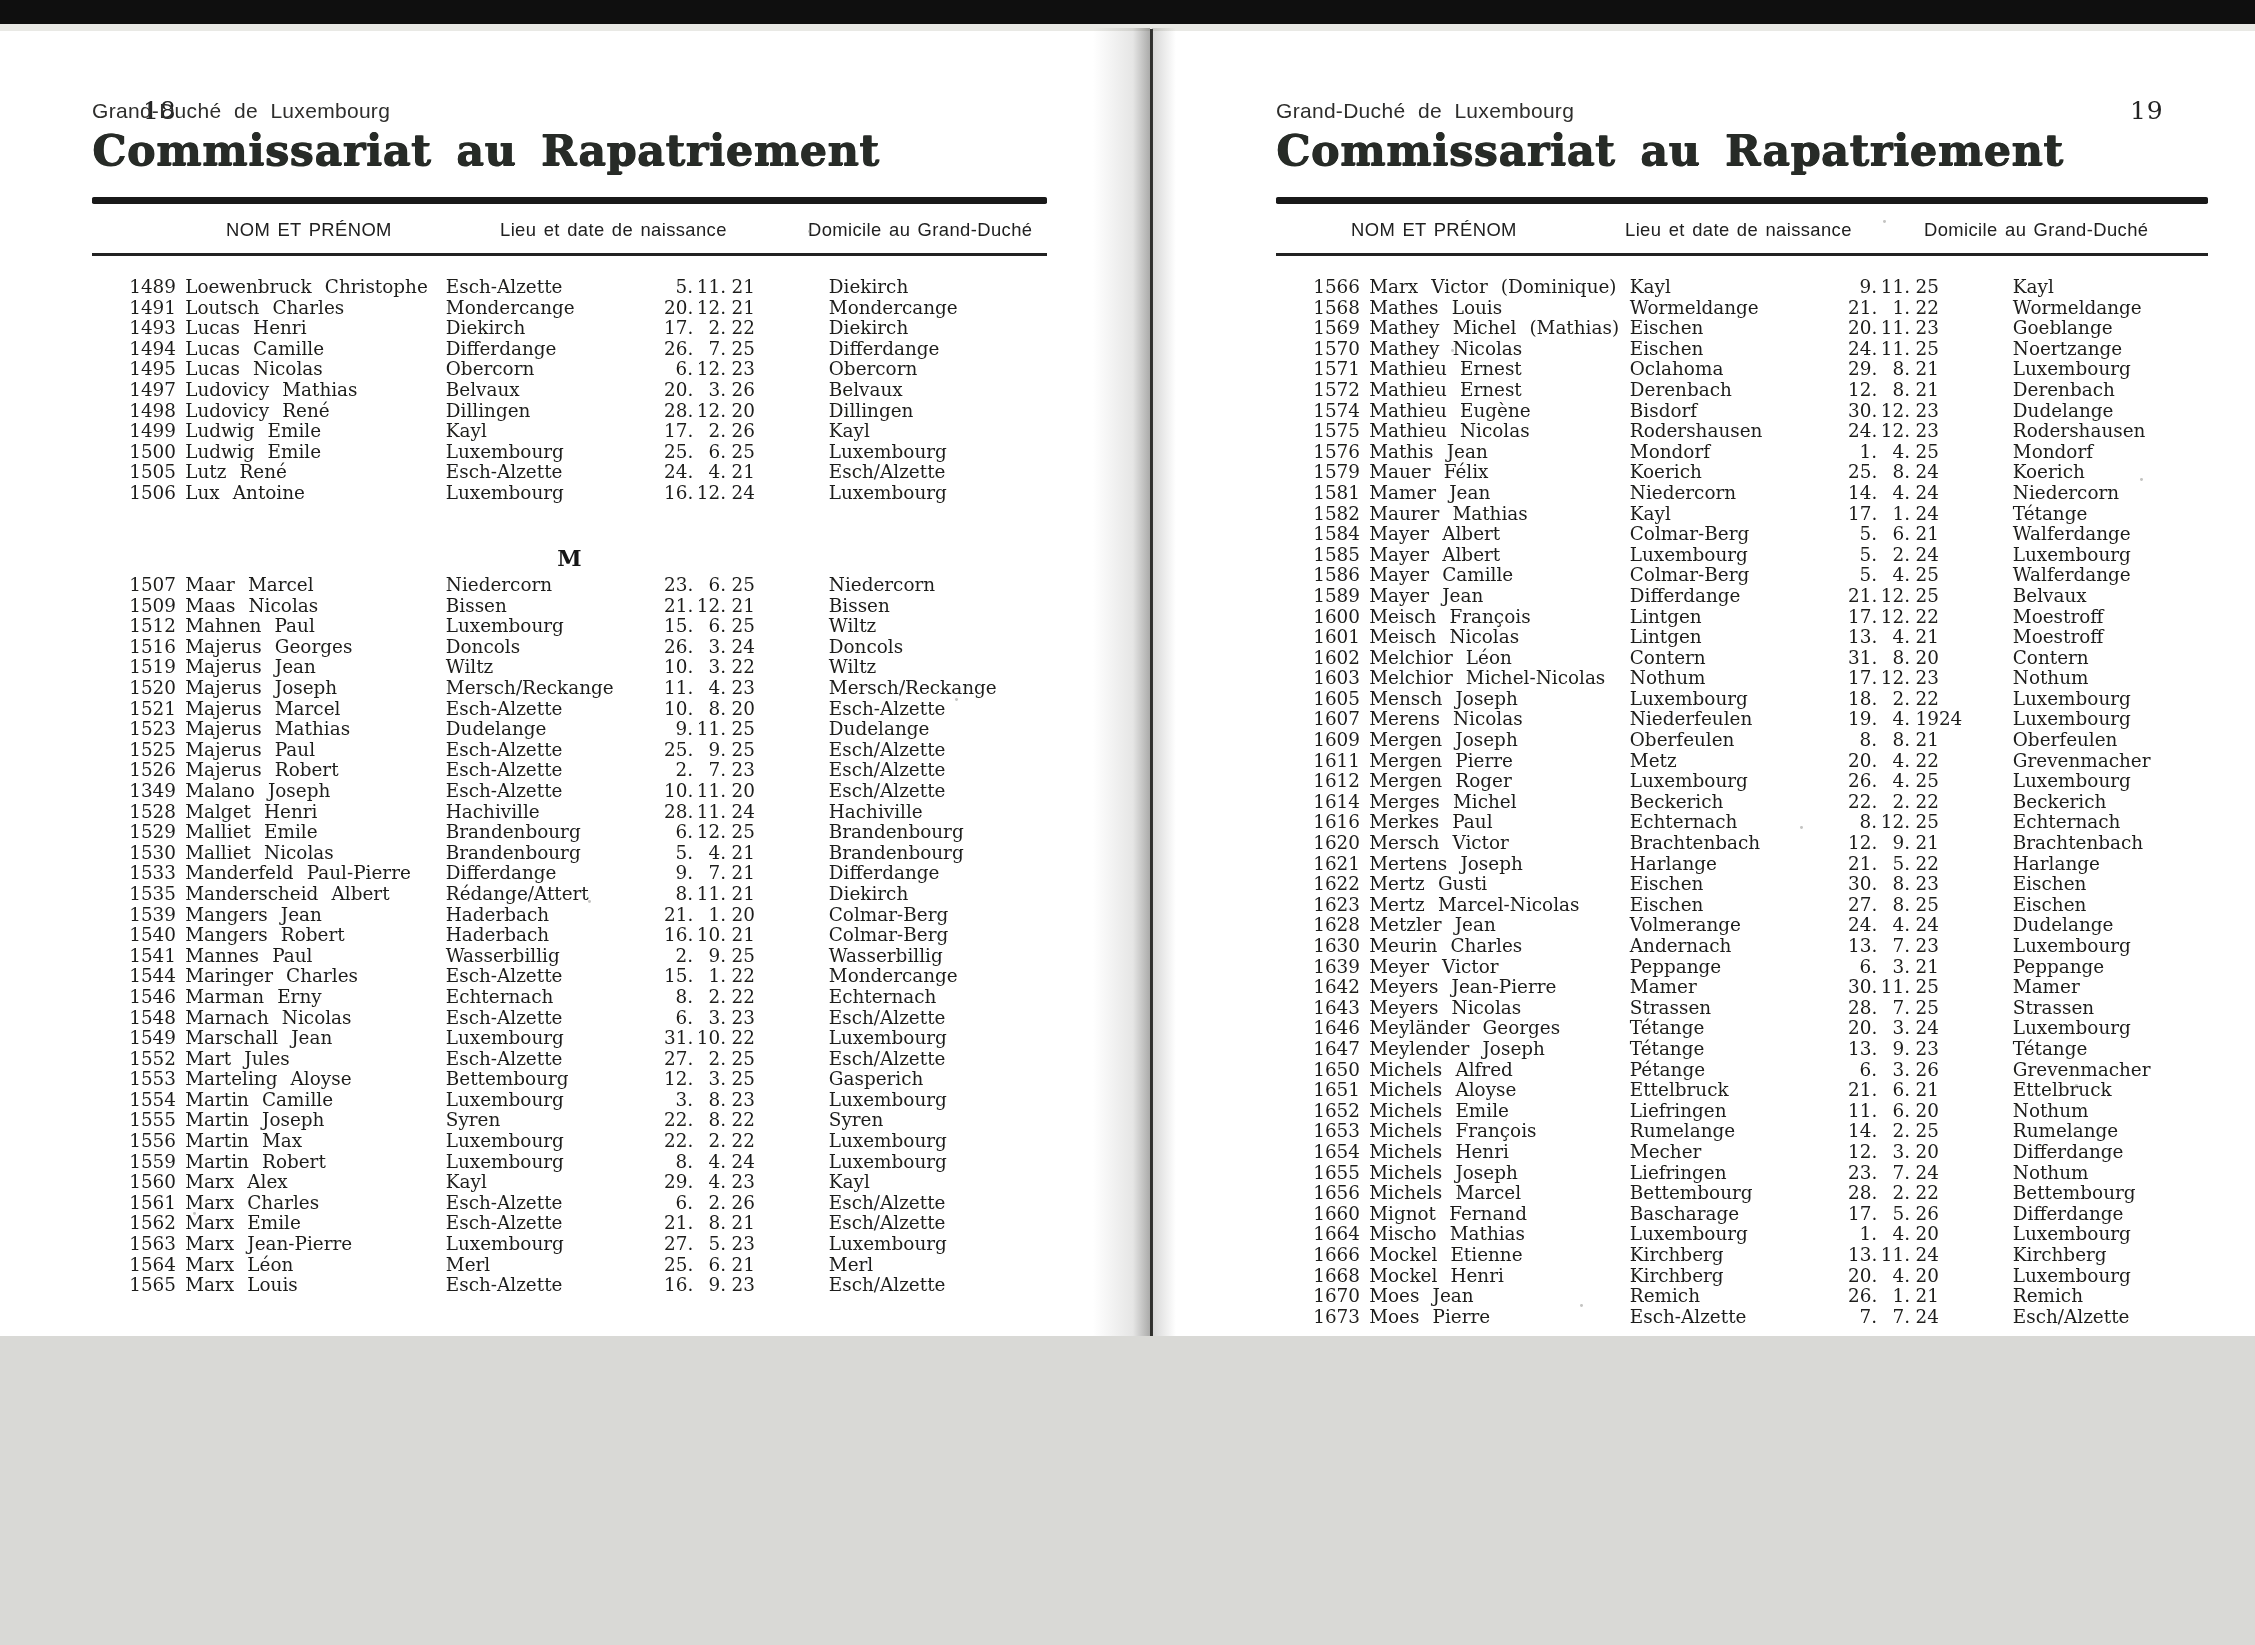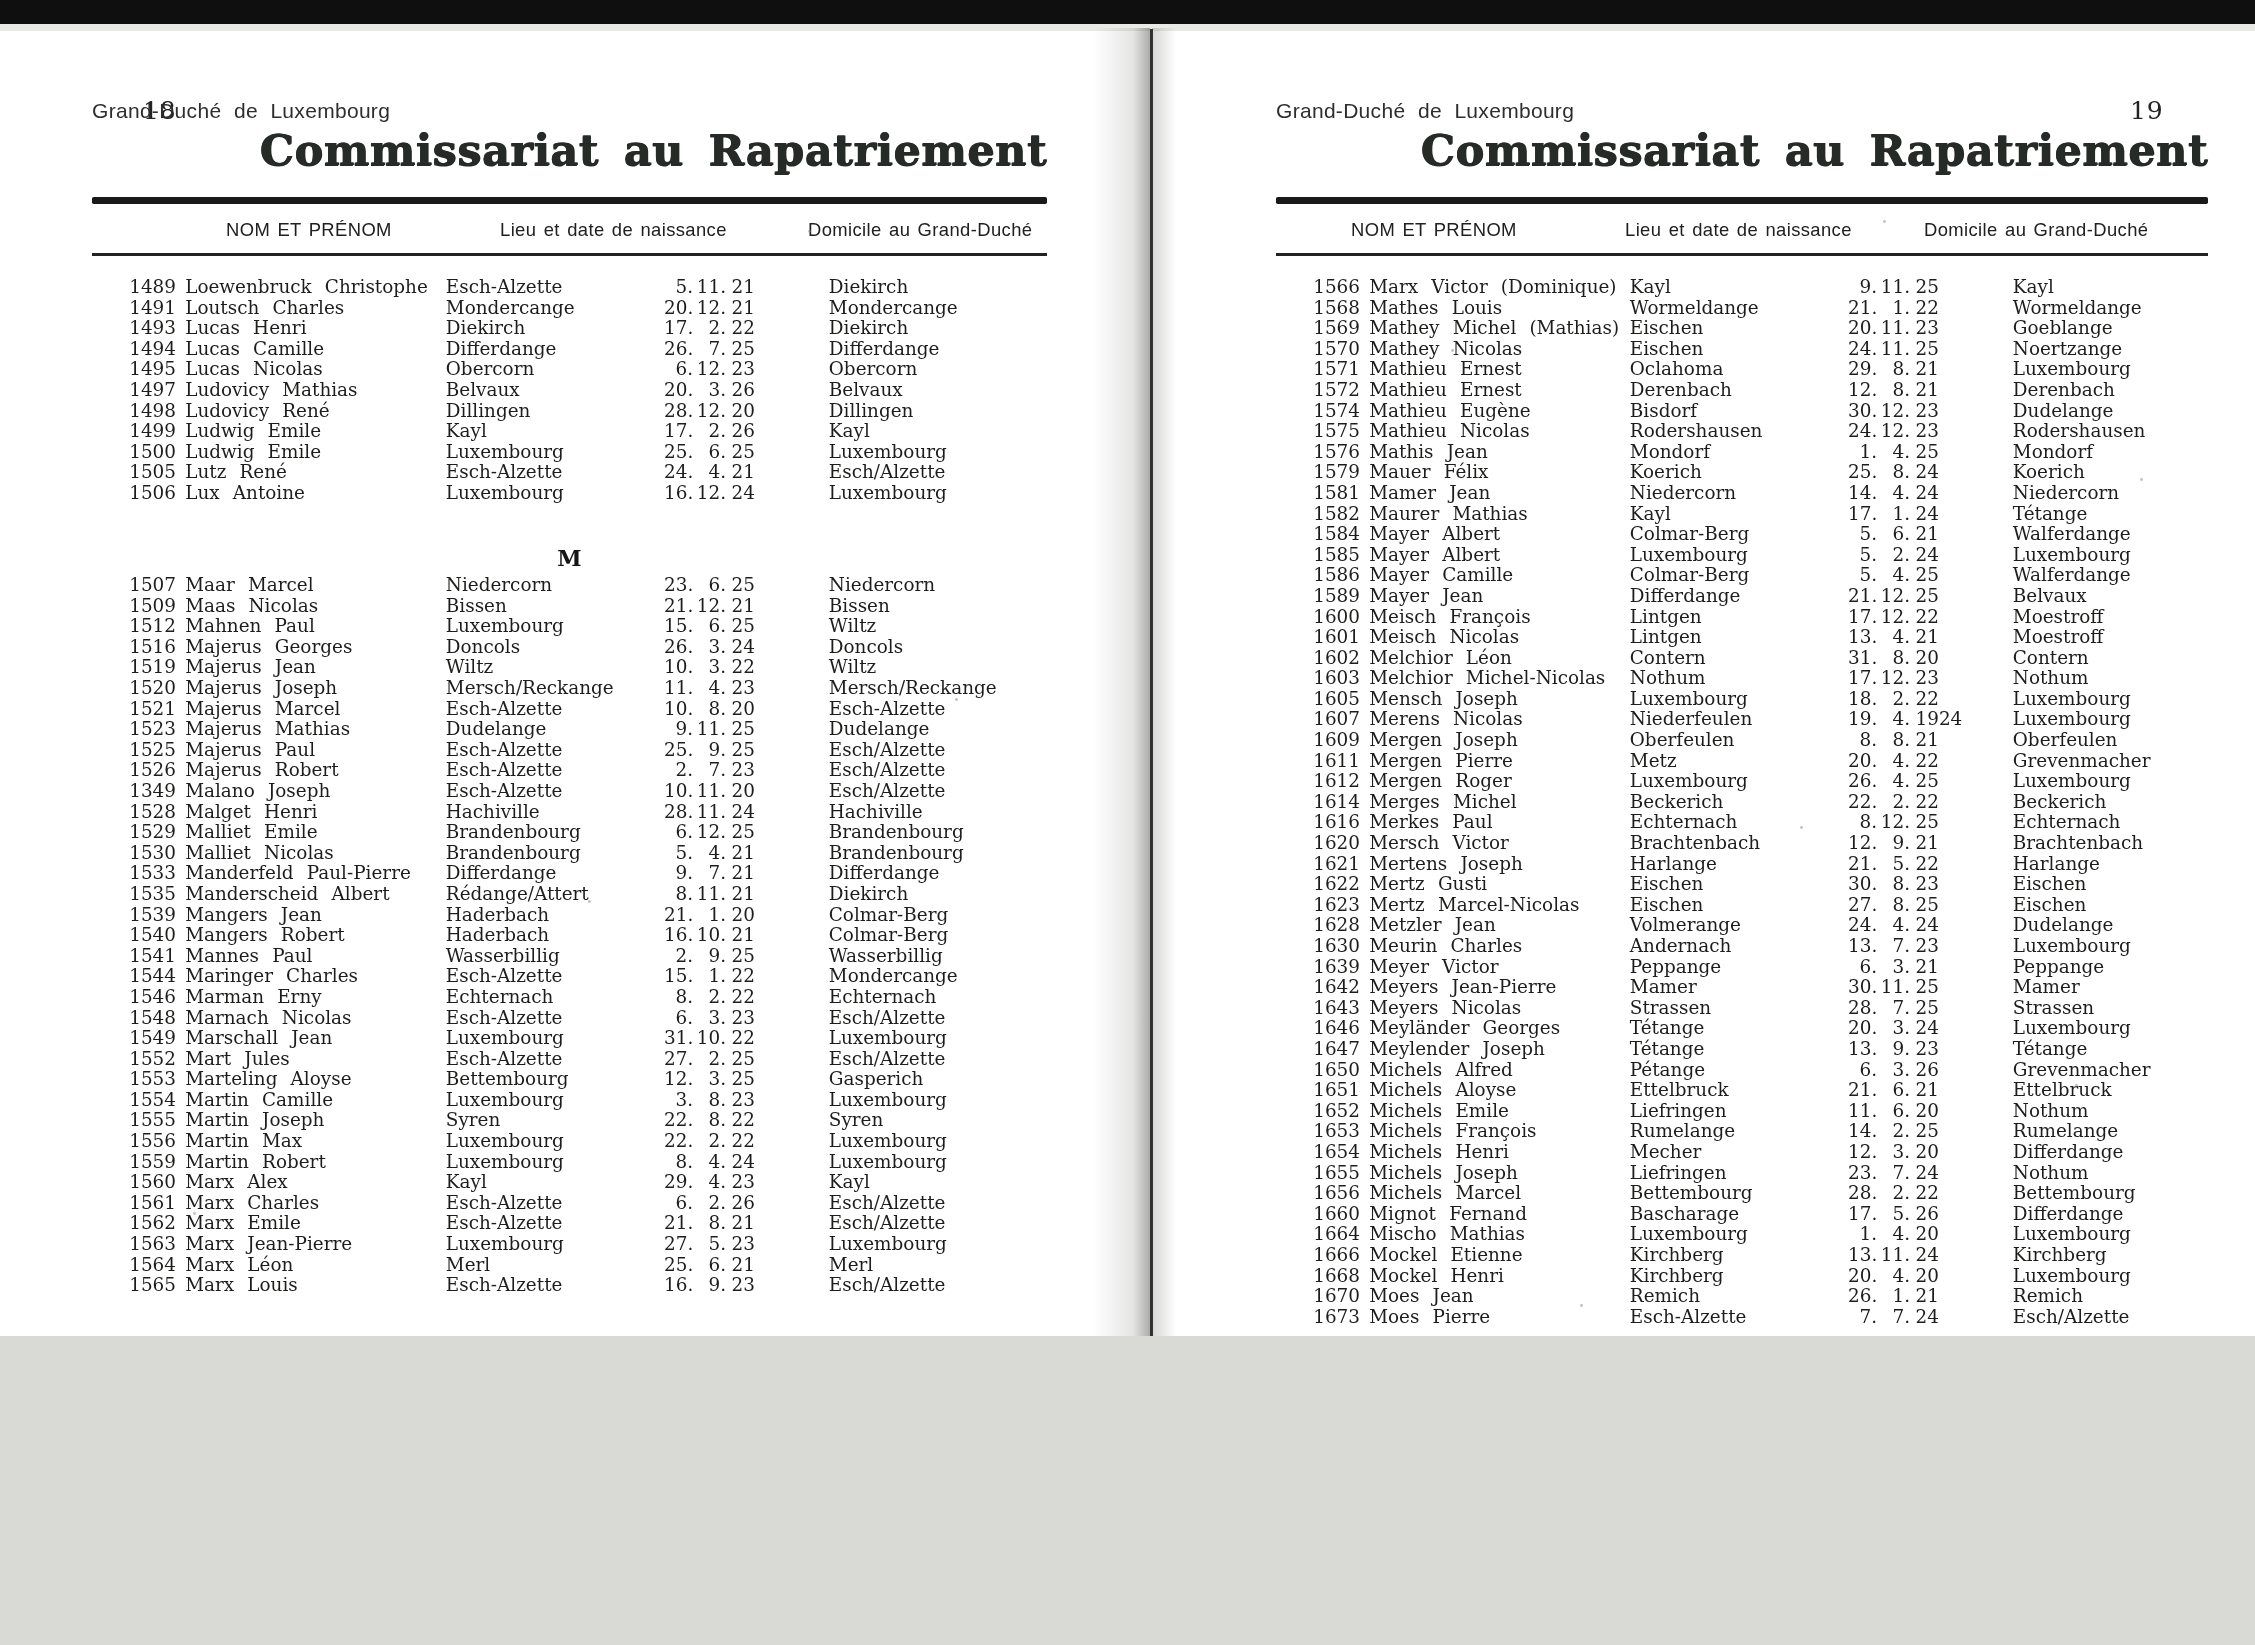--- a/index.html
+++ b/index.html
@@ -30,21 +30,21 @@
   .page{position:absolute;top:0;height:1646px;}
   .page-left{left:92px;width:955px;}
   .page-right{left:1276px;width:932px;}
 
   .pagenum{position:absolute;top:96px;font-size:25px;letter-spacing:0.9px;color:#232323;}
   .page-left .pagenum{left:51px;}
   .page-right .pagenum{left:854px;}
 
   .kicker{position:absolute;left:0;right:0;top:99px;text-align:left;
     font-family:"Liberation Sans",sans-serif;font-size:21px;color:#2e2e2c;word-spacing:6.4px;letter-spacing:0.3px;}
-  .title{position:absolute;left:0;right:0;top:125px;text-align:right;
+  .title{position:absolute;left:0;right:0;top:125px;text-align:left;
     font-family:"DejaVu Serif",serif;font-weight:bold;font-size:43px;line-height:51px;
     color:#272b27;letter-spacing:0.5px;word-spacing:9.2px;
     text-shadow:0.9px 0 0 #272b27,0 0.5px 0 #272b27;}
   .rule-thick{position:absolute;left:0;right:0;top:197px;height:7.3px;background:#191919;border-radius:1.8px;}
   .rule-thin{position:absolute;left:0;right:0;top:253px;height:2.8px;background:#222;}
 
   .colhead{position:absolute;top:219px;font-family:"Liberation Sans",sans-serif;
     font-size:18.4px;color:#202020;letter-spacing:0.4px;word-spacing:1.8px;white-space:nowrap;}
   .page-left  .colhead.c1{left:134px;} .page-left  .colhead.c2{left:408px;} .page-left  .colhead.c3{left:716px;}
   .page-right .colhead.c1{left:75px;}  .page-right .colhead.c2{left:349px;} .page-right .colhead.c3{left:648px;}

